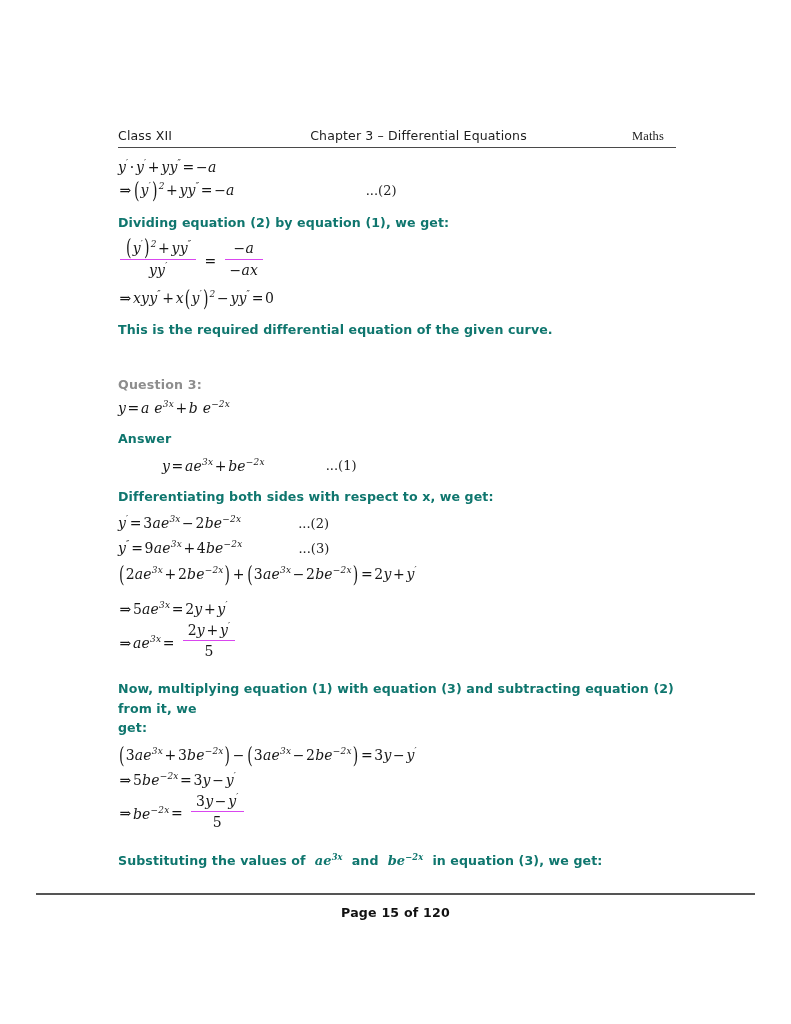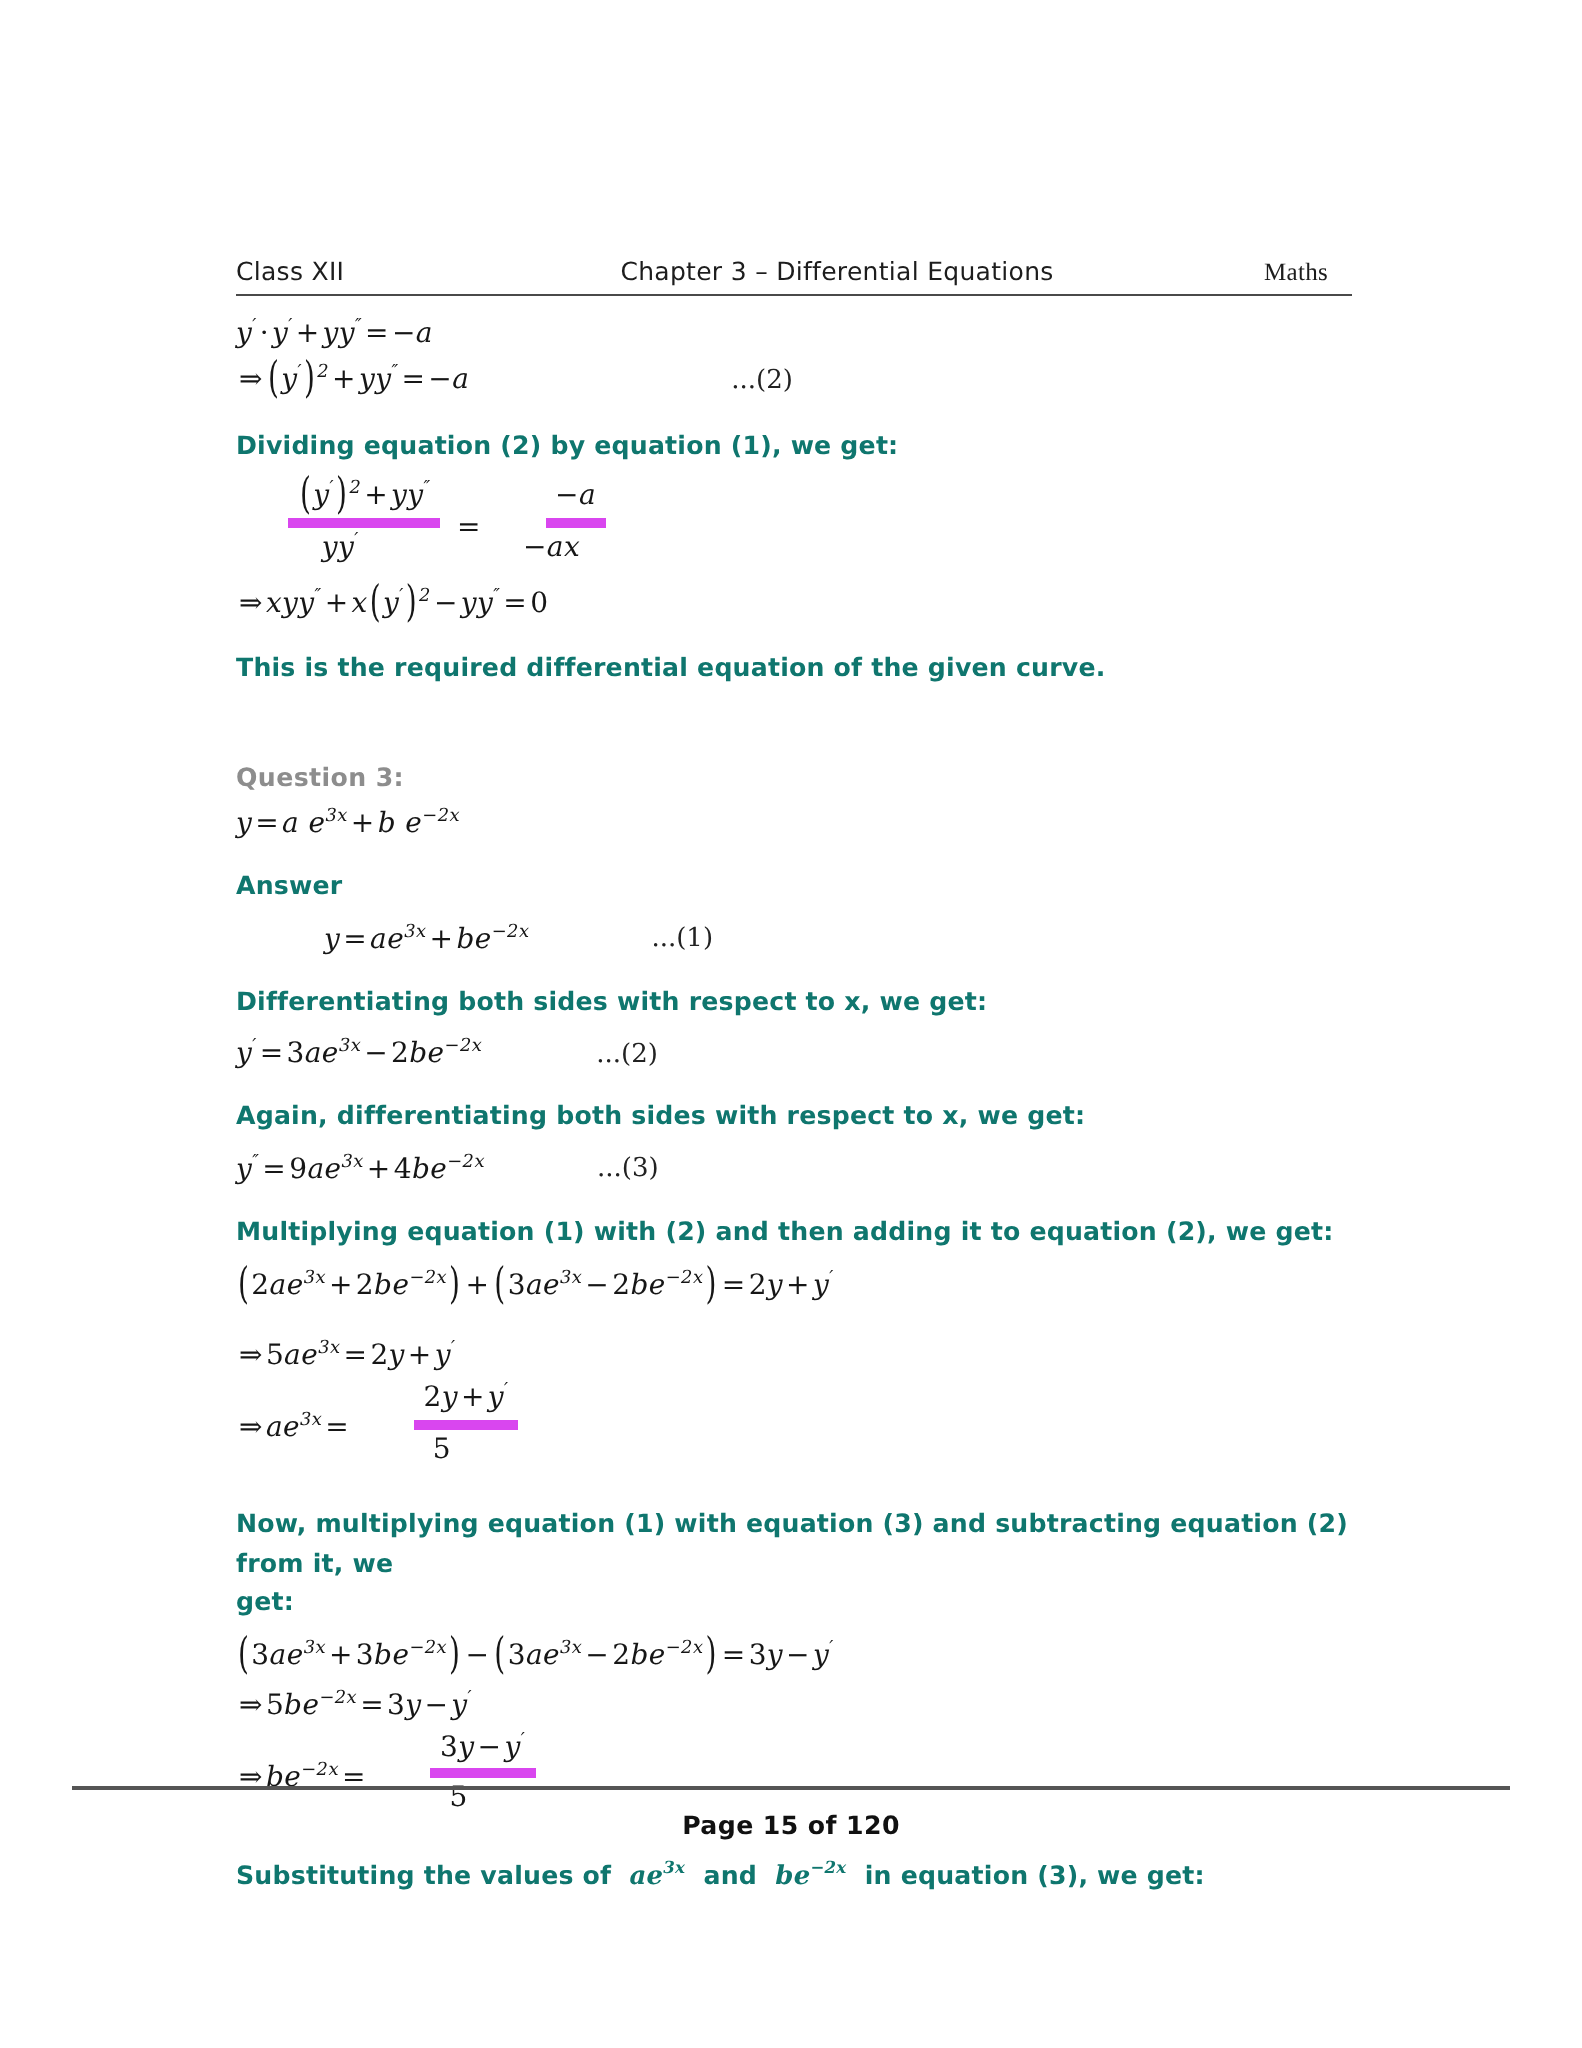--- a/index.html
+++ b/index.html
@@ -122,23 +122,22 @@
     vertical-align: middle;
     text-align: center;
     font-style: italic;
     position: relative;
     top: -0.15em;
     margin: 0 2px;
   }
   .frac > .fnum {
     display: block;
     padding: 0 5px 1px 5px;
-    border-bottom: 5px solid #d946ef;
+    border-bottom: 1px solid #d946ef;
     line-height: 1.25;
-    margin-left: 24px;
   }
   .frac > .fden {
     display: block;
     padding: 2px 5px 0 5px;
     line-height: 1.25;
   }
 
   .inline-math {
     font-family: "DejaVu Serif", serif;
     font-style: italic;
@@ -240,30 +239,28 @@
       <span>Differentiating both sides with respect to x, we get:</span>
     </p>
 
     <div class="eqrow" style="margin-top:9px;">
       <span class="eqbody math">
         y<sup>′</sup><span class="op">=</span><span class="num">3</span>ae<sup>3x</sup><span class="op">−</span><span class="num">2</span>be<sup>−2x</sup>
       </span>
       <span class="eqtag" style="margin-left:57px;">...(2)</span>
     </div>
 
-    <p class="para" style="margin-top:13px;">Again, differentiating both sides with respect to x, we get:</p>
 
     <div class="eqrow" style="margin-top:9px;">
       <span class="eqbody math">
         y<sup>″</sup><span class="op">=</span><span class="num">9</span>ae<sup>3x</sup><span class="op">+</span><span class="num">4</span>be<sup>−2x</sup>
       </span>
       <span class="eqtag" style="margin-left:56px;">...(3)</span>
     </div>
 
-    <p class="para" style="margin-top:13px;">Multiplying equation (1) with (2) and then adding it to equation (2), we get:</p>
 
     <div class="eqrow" style="margin-top:10px;">
       <span class="eqbody math">
         <span class="paren">(</span><span class="num">2</span>ae<sup>3x</sup><span class="op">+</span><span class="num">2</span>be<sup>−2x</sup><span class="paren">)</span><span class="op">+</span><span class="paren">(</span><span class="num">3</span>ae<sup>3x</sup><span class="op">−</span><span class="num">2</span>be<sup>−2x</sup><span class="paren">)</span><span class="op">=</span><span class="num">2</span>y<span class="op">+</span>y<sup>′</sup>
       </span>
     </div>
 
     <div class="eqrow" style="margin-top:19px;">
       <span class="eqbody math">
         <span class="op">⇒</span><span class="num">5</span>ae<sup>3x</sup><span class="op">=</span><span class="num">2</span>y<span class="op">+</span>y<sup>′</sup>

